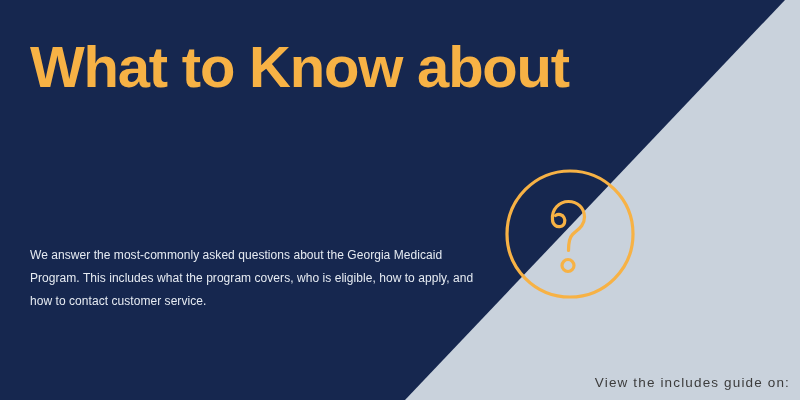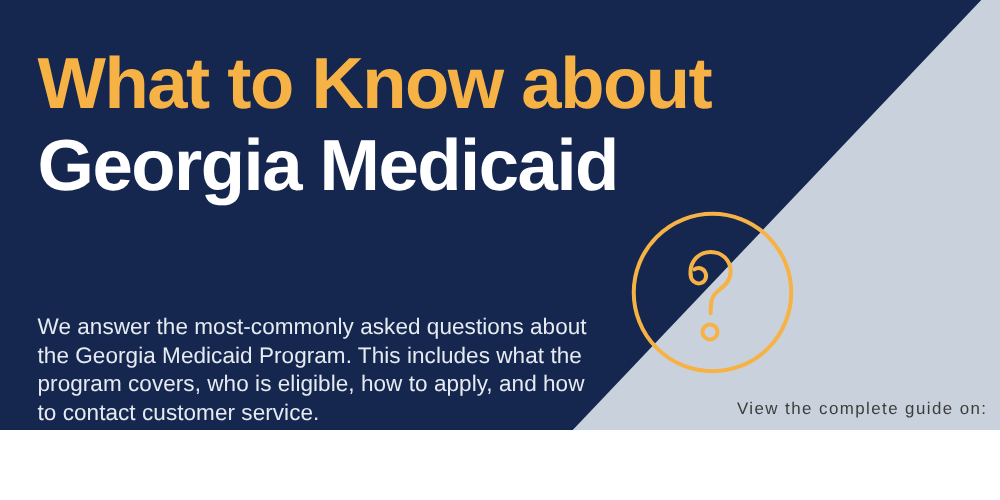--- a/index.html
+++ b/index.html
@@ -8,21 +8,21 @@
     padding: 0;
     background: #ffffff;
   }
   body {
     font-family: "Liberation Sans", sans-serif;
   }
 
   #banner {
     position: relative;
     width: 800px;
-    height: 344px;
+    height: 400px;
     overflow: hidden;
     background: #16274f;
   }
 
   
   .bg-navy {
     position: absolute;
     inset: 0;
     background: #16274f;
   }
@@ -52,21 +52,21 @@
   .headline-line.accent { color: #f7b245; }
   .headline-line.light  { color: #ffffff; }
 
   
   .body-copy {
     position: absolute;
     left: 30px;
     top: 232px;
     width: 450px;
     color: #e6ebf2;
-    font-size: 18px;
+    font-size: 12px;
     line-height: 23px;
     letter-spacing: 0.05px;
   }
 
   
   .qmark-badge {
     position: absolute;
     left: 504px;
     top: 168px;
     width: 132px;
@@ -94,21 +94,20 @@
 </head>
 <body>
 
 <div id="banner">
 
   <div class="bg-navy"></div>
   <div class="bg-grey"></div>
 
   <div class="headline">
     <span class="headline-line accent">What to Know about</span>
-    <span class="headline-line light">Georgia Medicaid</span>
   </div>
 
   <p class="body-copy">We answer the most-commonly asked questions about the Georgia Medicaid Program. This includes what the program covers, who is eligible, how to apply, and how to contact customer service.</p>
 
   <div class="qmark-badge">
     <svg viewBox="0 0 132 132" xmlns="http://www.w3.org/2000/svg" fill="none" stroke="#f7b245" stroke-width="3.2" stroke-linecap="round" stroke-linejoin="round">
       <circle cx="66" cy="66" r="63"></circle>
       <path d="M48.5 51.5
                C47.5 41.5 55 33.5 64.5 33.5
                C73.5 33.5 80.5 40 80.5 49
@@ -116,16 +115,16 @@
                C65.5 69.5 64.5 73 64.5 82.5"></path>
       <path d="M48.5 51.5
                C48.5 56.5 52.5 59.5 56.5 58.5
                C60.5 57.5 62 53 60 49.5
                C58.5 46.5 54.5 45.5 51.5 47.5"></path>
       <circle cx="64" cy="97.5" r="6"></circle>
     </svg>
   </div>
 
   <div class="footer">
-    <span class="footer-line">View the complete guide on:</span>
+    <span class="footer-line">View the includes guide on:</span>
   </div>
 
 </div>
 
 </body></html>

